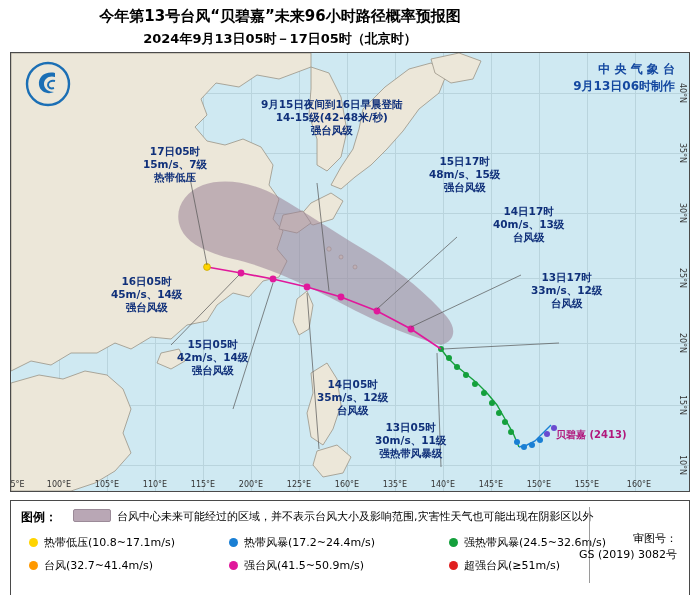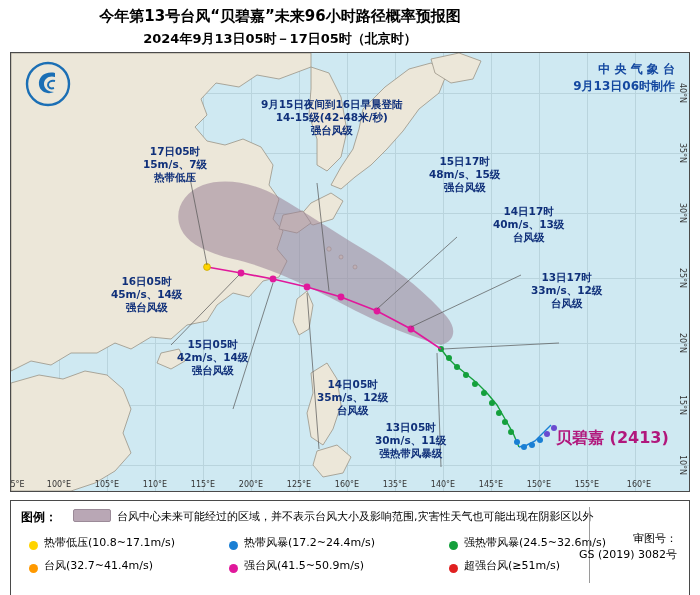--- a/index.html
+++ b/index.html
@@ -52,31 +52,31 @@
   .legend-cone-row{position:absolute;left:62px;top:8px;font-size:11px;color:#000;}
   .cone-swatch{
     display:inline-block;width:36px;height:11px;background:#b9a7b5;
     border:1px solid #9b8a98;vertical-align:-2px;margin-right:6px;border-radius:2px;
   }
   .legend-grid{
     position:absolute;left:18px;top:34px;width:640px;
     display:grid;grid-template-columns:200px 220px 220px;row-gap:8px;
     font-size:11px;color:#000;
   }
-  .legend-item{display:flex;align-items:flex-end;gap:6px;}
+  .legend-item{display:flex;align-items:center;gap:6px;}
   .dot{width:9px;height:9px;border-radius:50%;display:inline-block;}
   .approval{
     position:absolute;right:12px;top:30px;font-size:11px;color:#000;line-height:16px;text-align:right;
   }
   .legend-sep{
     position:absolute;left:578px;top:6px;width:1px;height:76px;background:#9a9a9a;
   }
   .track-svg{position:absolute;left:0;top:0;width:100%;height:100%;}
   .tc-label{
-    position:absolute;font-size:16px;font-weight:bold;color:#b1177c;white-space:nowrap;text-align:center;
+    position:absolute;font-size:10px;font-weight:bold;color:#b1177c;white-space:nowrap;text-align:center;
   }
   .logo{
     position:absolute;left:14px;top:8px;width:46px;height:46px;
   }
 </style>
 </head>
 <body>
 
 <div class="title-block">
   <div class="title-main">今年第13号台风“贝碧嘉”未来96小时路径概率预报图</div>

